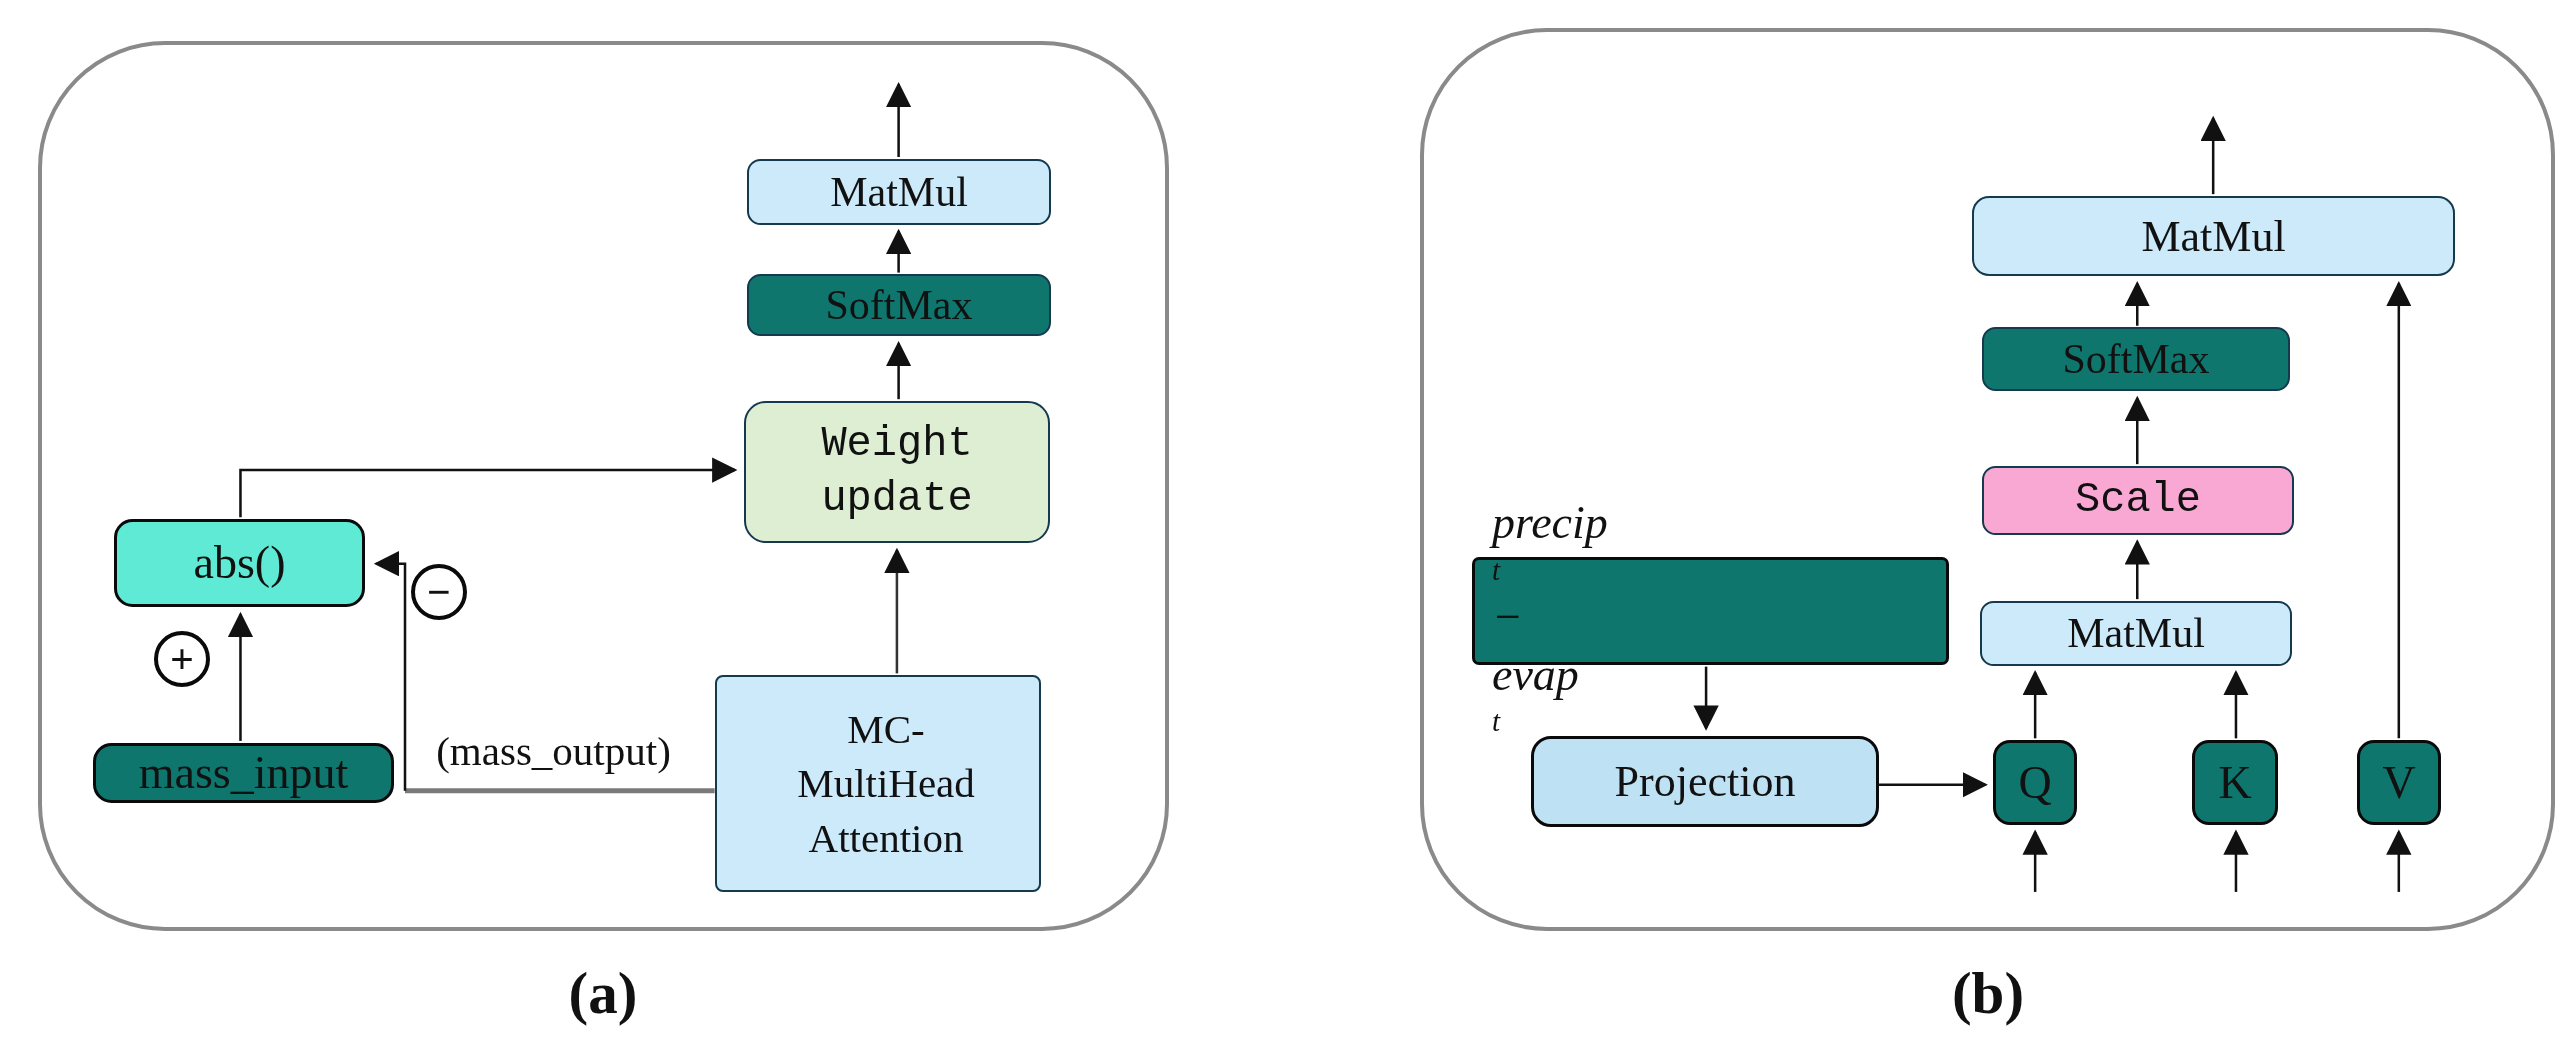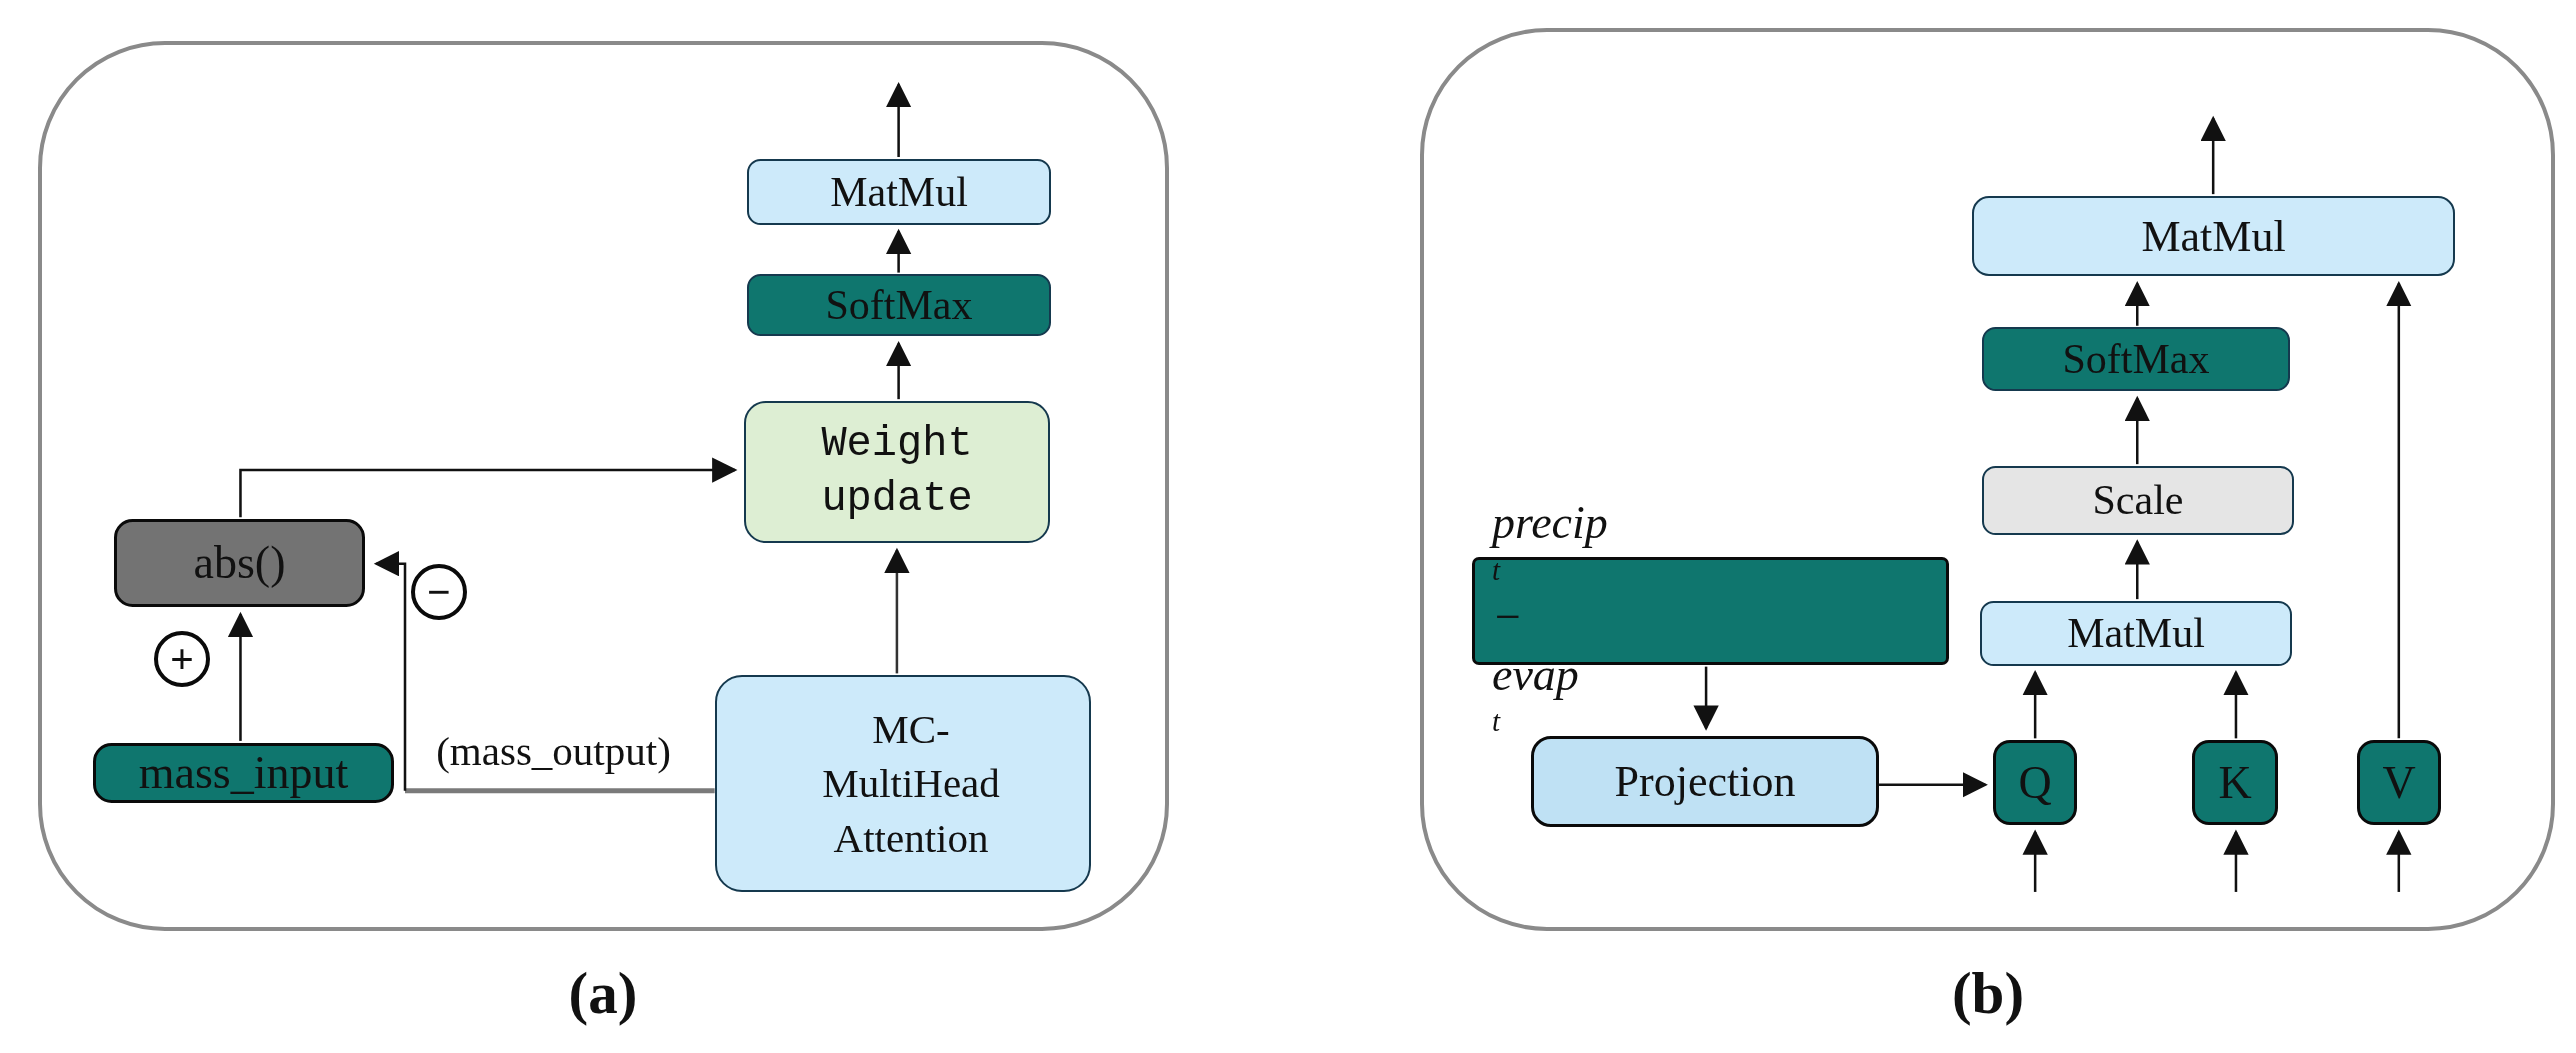--- a/index.html
+++ b/index.html
@@ -8,30 +8,30 @@
   .panel{position:absolute;border:4.2px solid #8a8a8a;border-radius:127px;background:transparent;box-sizing:border-box;}
   .panel-a{left:38px;top:41px;width:1131px;height:890px;}
   .panel-b{left:1420px;top:28px;width:1135px;height:903px;}
   .box{position:absolute;box-sizing:border-box;display:flex;flex-direction:column;
        align-items:center;justify-content:center;text-align:center;line-height:1.25;}
   .b-slate{border:2.5px solid #15394e;}
   .b-black{border:3.4px solid #0a0a0a;}
   .bg-blue{background:#cdeafa;}
   .bg-blue-deep{background:#bfe1f4;justify-content:center;}
   .bg-green{background:#ddeed3;}
-  .bg-pink{background:#737373;}
-  .bg-yellow{background:#e5e5e5;}
+  .bg-pink{background:#5eead4;}
+  .bg-yellow{background:#f9a8d4;font-family:Liberation Mono, monospace;}
   .bg-white{background:#0f766e;}
   .f50{font-size:42px;} .f52{font-size:44px;} .f54{font-size:46px;}
   .a-matmul{left:747px;top:159px;width:304px;height:66px;border-radius:13.5px;}
   .a-softmax{left:747px;top:274px;width:304px;height:62px;border-radius:13.5px;}
   .a-weight{left:744px;top:401px;width:306px;height:142px;border-radius:22px;line-height:1.3;font-family:Liberation Mono, monospace;}
   .a-abs{left:114px;top:519px;width:251px;height:88px;border-radius:18.6px;}
   .a-massinput{left:93px;top:743px;width:301px;height:60px;border-radius:18.6px;}
-  .a-mc{left:715px;top:675px;width:376px;height:217px;border-radius:27px;font-size:41px;line-height:1.32;padding-left:16px;}
+  .a-mc{left:715px;top:675px;width:326px;height:217px;border-radius:8px;font-size:41px;line-height:1.32;padding-left:16px;}
   .b-matmul-top{left:1972px;top:196px;width:483px;height:80px;border-radius:17px;}
   .b-softmax{left:1982px;top:327px;width:308px;height:64px;border-radius:13.5px;}
   .b-scale{left:1982px;top:466px;width:312px;height:69px;border-radius:13.5px;}
   .b-matmul-inner{left:1980px;top:601px;width:312px;height:65px;border-radius:13.5px;}
   .b-precip{left:1472px;top:557px;width:477px;height:108px;border-radius:7px;font-style:italic;flex-direction:column;align-items:baseline;padding-top:11.8px;}
   .b-precip sub{font-size:29px;font-style:italic;}
   .b-precip .op{margin:0 17px;font-style:italic;}
   .b-projection{left:1531px;top:736px;width:348px;height:91px;border-radius:20px;}
   .qkv{width:84px;height:85px;border-radius:17px;}
   .b-q{left:1993px;top:740px;}

